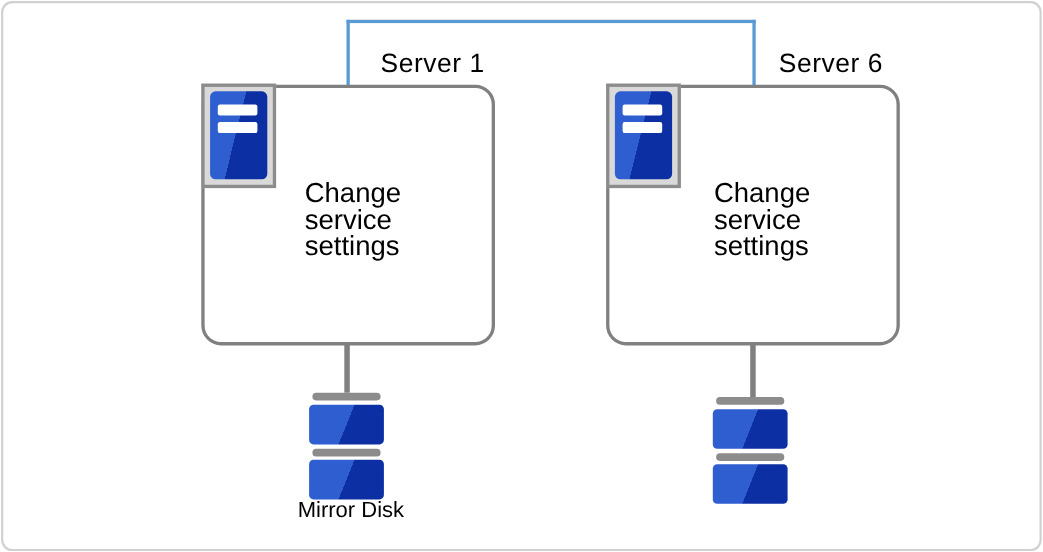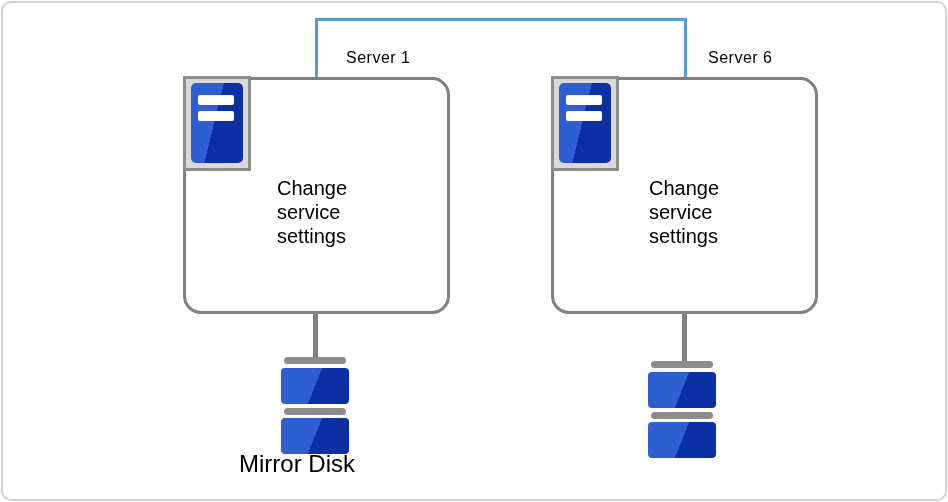--- a/index.html
+++ b/index.html
@@ -10,43 +10,43 @@
   .frame {
     position:absolute; inset:1px; border:2px solid var(--frame-border,#d1d1d1);
     border-radius:10px; pointer-events:none;
   }
   .line-blue { position:absolute; background:var(--connector-blue,#5b9bd5); }
   .line-gray { position:absolute; background:var(--connector-gray,#808080); }
   .node-box {
     position:absolute; width:267px; height:237px; top:77px; background:#ffffff;
     border:3px solid var(--box-border,#808080); border-radius:18px; box-sizing:border-box;
   }
-  .node-title { position:absolute; top:44px; font-size:16px; line-height:28px; letter-spacing:0.5px; }
-  .node-body  { position:absolute; top:176px; font-size:20px; line-height:24px; white-space:pre-line; }
+  .node-title { position:absolute; top:44px; font-size:24px; line-height:28px; letter-spacing:0.5px; }
+  .node-body  { position:absolute; top:164px; font-size:25px; line-height:24px; white-space:pre-line; }
   .server-icon {
     position:absolute; top:76px; width:68px; height:95px; box-sizing:border-box;
     background:var(--icon-bg,#d9d9d9); border:3px solid var(--icon-border,#8c8c8c);
   }
   .tower {
     position:absolute; left:5px; top:4px; width:52px; height:80px; border-radius:5px;
     background:linear-gradient(104deg, var(--blue-light,#2e5ecf) 46%, var(--blue-dark,#0d2fa4) 46%);
   }
   .tower .bar { position:absolute; left:7px; width:36px; height:10px; border-radius:2px; background:#ffffff; }
   .tower .bar.b1 { top:12px; }
   .tower .bar.b2 { top:28px; }
   .disk { position:absolute; width:68px; }
   .disk .cap { width:62px; height:7px; margin:0 auto; border-radius:3.5px; background:var(--disk-cap,#8c8c8c); }
   .disk .platter {
     width:68px; height:36px; border-radius:4px; box-sizing:border-box;
     background:linear-gradient(112deg, var(--blue-light,#2e5ecf) 50%, var(--blue-dark,#0d2fa4) 50%);
   }
   .disk > :nth-child(2) { margin-top:4px; }
   .disk > :nth-child(3) { margin-top:4px; }
   .disk > :nth-child(4) { margin-top:3px; }
-  .disk-label { position:absolute; left:239px; top:452px; width:160px; text-align:left; font-size:24px; line-height:24px; }
+  .disk-label { position:absolute; left:239px; top:452px; width:160px; text-align:center; font-size:20px; line-height:24px; }
 </style>
 </head>
 <body>
 
 <div class="canvas">
 
   <div class="frame"></div>
 
   <div class="line-blue" style="left:315px; top:18px; width:3px; height:62px;"></div>
   <div class="line-blue" style="left:315px; top:18px; width:372px; height:3px;"></div>

